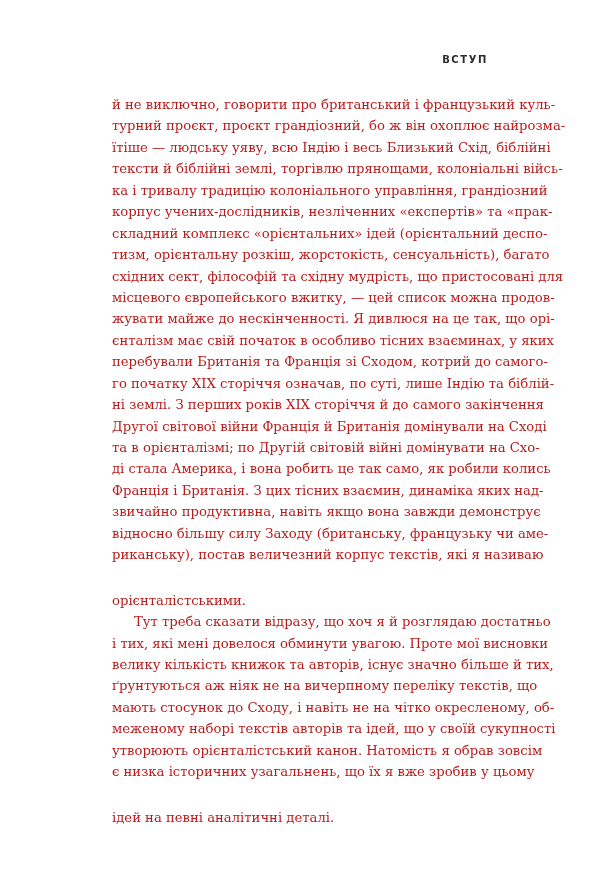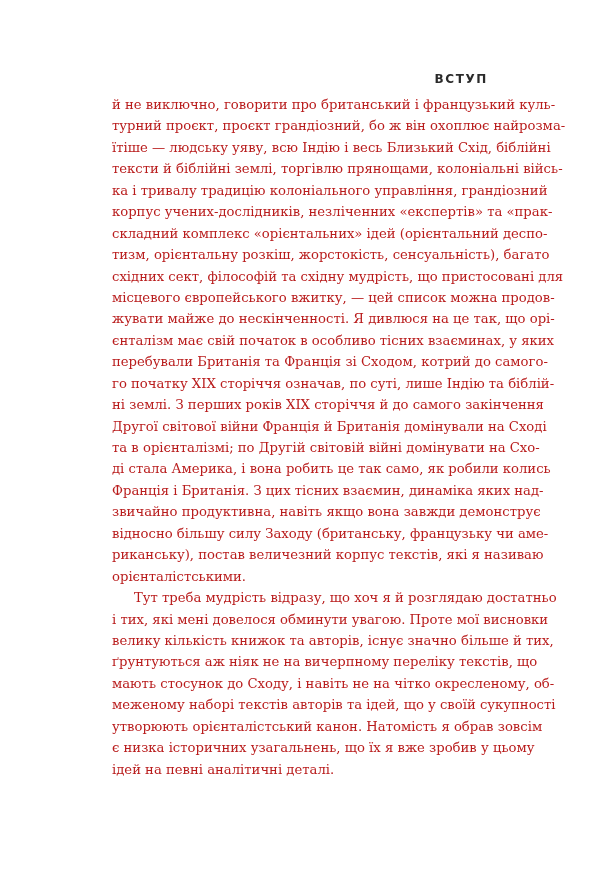--- a/index.html
+++ b/index.html
@@ -8,24 +8,24 @@
       background: #ffffff;
     }
     body {
       width: 600px;
       height: 882px;
       position: relative;
       overflow: hidden;
     }
     .running-head {
       position: absolute;
-      top: 72px;
+      top: 54px;
       right: 112px;
       font-family: "DejaVu Sans", sans-serif;
-      font-size: 12px;
+      font-size: 10px;
       letter-spacing: 1.6px;
       color: #2b2b2b;
       font-weight: bold;
     }
     .text-block {
       position: absolute;
       left: 112px;
       top: 94px;
       width: 380px;
       font-family: "DejaVu Serif", serif;
@@ -36,20 +36,21 @@
     .line {
       display: block;
       white-space: nowrap;
       text-align: justify;
       text-align-last: justify;
       height: 21.45px;
       overflow: visible;
     }
     .line.last {
       text-align-last: left;
+      margin-top: 24px;
     }
     .line.indent {
       padding-left: 22px;
     }
   </style>
 </head>
 <body>
 
 <div class="running-head">ВСТУП</div>
 
@@ -73,21 +74,21 @@
     <span class="line">Другої світової війни Франція й Британія домінували на Сході</span>
     <span class="line">та в орієнталізмі; по Другій світовій війні домінувати на Схо-</span>
     <span class="line">ді стала Америка, і вона робить це так само, як робили колись</span>
     <span class="line">Франція і Британія. З цих тісних взаємин, динаміка яких над-</span>
     <span class="line">звичайно продуктивна, навіть якщо вона завжди демонструє</span>
     <span class="line">відносно більшу силу Заходу (британську, французьку чи аме-</span>
     <span class="line">риканську), постав величезний корпус текстів, які я називаю</span>
     <span class="line last">орієнталістськими.</span>
   </div>
   <div>
-    <span class="line indent">Тут треба мудрість відразу, що хоч я й розглядаю достатньо</span>
+    <span class="line indent">Тут треба сказати відразу, що хоч я й розглядаю достатньо</span>
     <span class="line">і тих, які мені довелося обминути увагою. Проте мої висновки</span>
     <span class="line">велику кількість книжок та авторів, існує значно більше й тих,</span>
     <span class="line">ґрунтуються аж ніяк не на вичерпному переліку текстів, що</span>
     <span class="line">мають стосунок до Сходу, і навіть не на чітко окресленому, об-</span>
     <span class="line">меженому наборі текстів авторів та ідей, що у своїй сукупності</span>
     <span class="line">утворюють орієнталістський канон. Натомість я обрав зовсім</span>
     <span class="line">є низка історичних узагальнень, що їх я вже зробив у цьому</span>
     <span class="line last">ідей на певні аналітичні деталі.</span>
   </div>
 </div>

